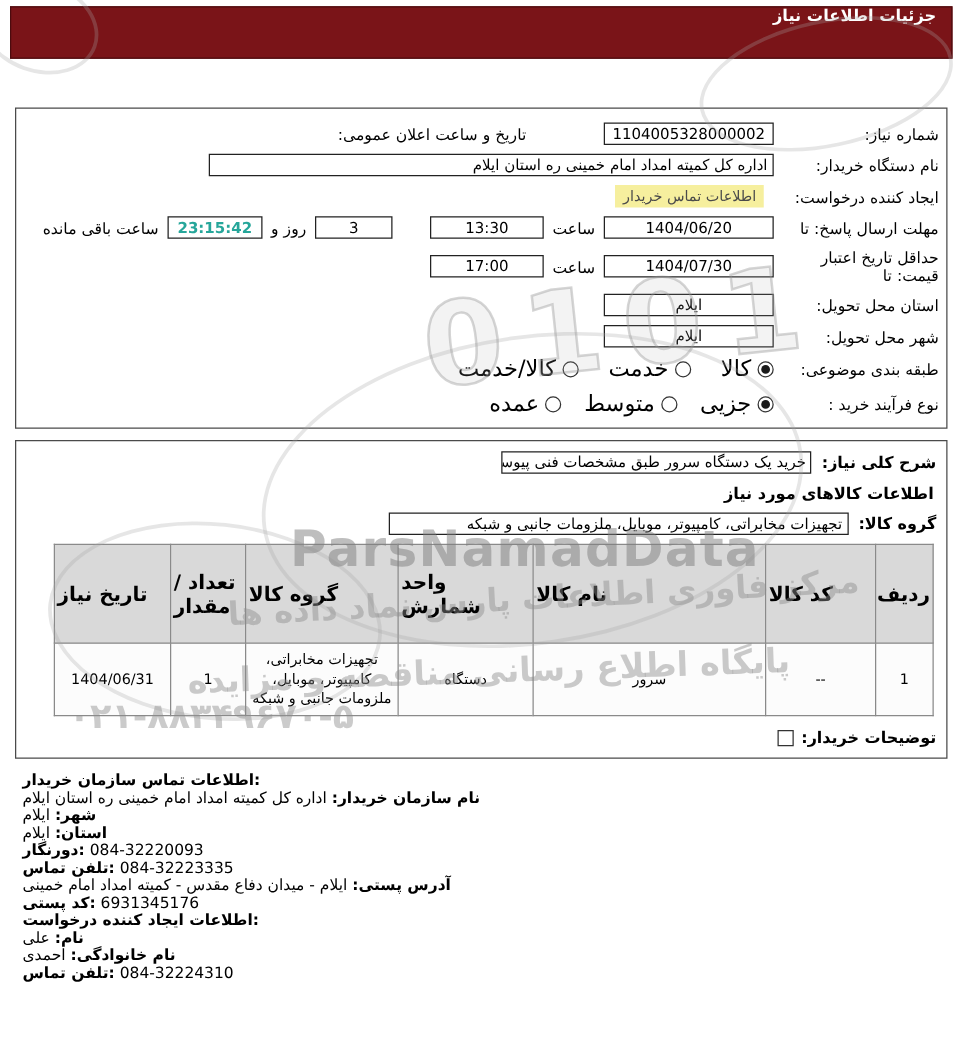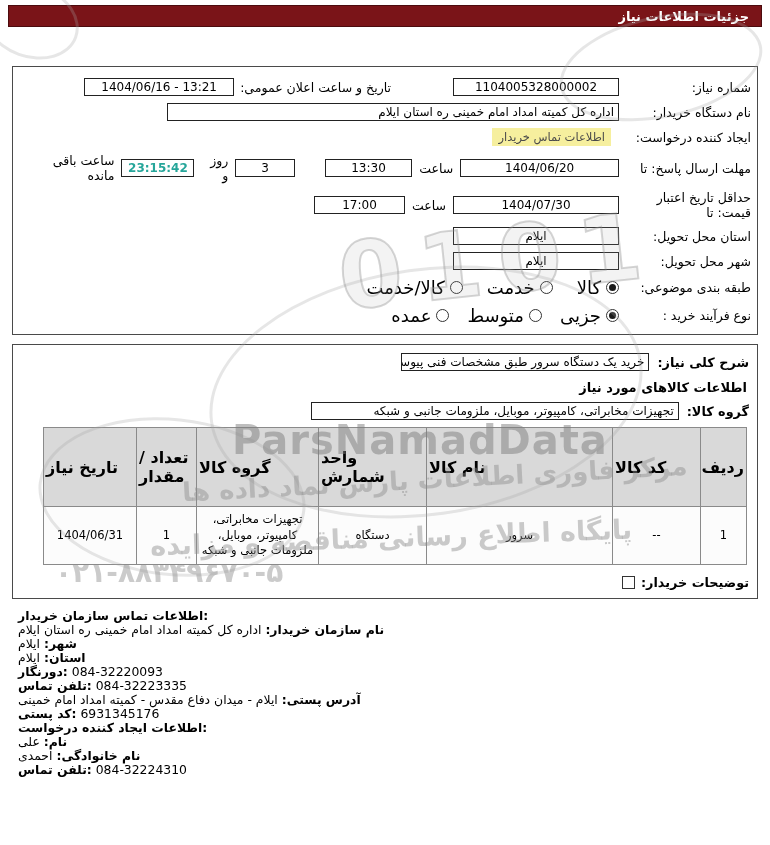--- a/index.html
+++ b/index.html
@@ -2,38 +2,38 @@
 <html><head>
 <meta charset="utf-8">
 <style>
   html,body{margin:0;padding:0;}
   body{
     width:770px;height:845px;background:#ffffff;position:relative;overflow:hidden;
     font-family:"DejaVu Sans","Liberation Sans",sans-serif;color:#000;
   }
   
   .titlebar{
-    margin:5px 8px 0 8px;height:22px;background:#7a1418;border:1px solid #4c0b0e;
-    color:#fff;display:flex;align-items:center;direction:rtl;
+    margin:5px 8px 0 8px;height:42px;background:#7a1418;border:1px solid #4c0b0e;
+    color:#fff;display:flex;direction:rtl;
     padding:0 12px;font-size:13px;font-weight:bold;box-sizing:border-box;
   }
   
   .box{border:1px solid #4a4a4a;margin:0 12px;direction:rtl;box-sizing:border-box;background:transparent;}
   .box1{margin-top:39px;padding:11px 6px 6px 6px;}
   .box2{margin-top:9px;padding:8px 8px 6px 8px;}
   .frow{display:flex;align-items:center;margin-bottom:7px;min-height:18px;}
   .flabel{width:132px;flex:none;font-size:12.5px;line-height:1.2;padding-left:6px;box-sizing:border-box;}
   .inlabel{font-size:12.5px;margin:0 7px;}
   .vbox{
     height:18px;border:1px solid #222;background:#fff;font-size:12px;
     display:flex;align-items:center;padding:0 4px;box-sizing:border-box;overflow:hidden;white-space:nowrap;
   }
   .center{justify-content:center;}
   .ltr{direction:ltr;}
-  .w142{width:166px;} .w150{width:150px;} .w452{width:452px;} .w75{width:91px;}
+  .w142{width:136px;} .w150{width:150px;} .w452{width:452px;} .w75{width:91px;}
   .w62{width:62px;} .w76{width:76px;} .w248{width:248px;} .w368{width:368px;}
   .teal{color:#26a69a;font-weight:bold;}
   .hl-link{
     background:#f6ef9e;color:#4a4a4a;font-size:11.5px;padding:2px 6px;margin-right:8px;
     white-space:nowrap;cursor:pointer;
   }
   
   .ropt{display:flex;align-items:center;margin-left:24px;font-size:18px;}
   .radio{width:13px;height:13px;border:1px solid #333;border-radius:50%;background:#fff;display:inline-block;position:relative;flex:none;margin-left:5px;box-sizing:border-box;}
   .radio.checked::after{content:"";position:absolute;top:2px;left:2px;right:2px;bottom:2px;background:#1a1a1a;border-radius:50%;}
@@ -72,21 +72,20 @@
 <div class="titlebar">
   <span>جزئیات اطلاعات نیاز</span>
 </div>
 
 <div class="box box1">
 
   <div class="frow">
     <span class="flabel">شماره نیاز:</span>
     <span class="vbox w142 center ltr">1104005328000002</span>
     <span class="flabel" style="width:auto;margin-right:62px;">تاریخ و ساعت اعلان عمومی:</span>
-    <span class="vbox w150 center ltr">1404/06/16 - 13:21</span>
   </div>
 
   <div class="frow">
     <span class="flabel">نام دستگاه خریدار:</span>
     <span class="vbox w452">اداره کل کمیته امداد امام خمینی  ره  استان ایلام</span>
   </div>
 
   <div class="frow">
     <span class="flabel">ایجاد کننده درخواست:</span>
     <span class="hl-link">اطلاعات تماس خریدار</span>

